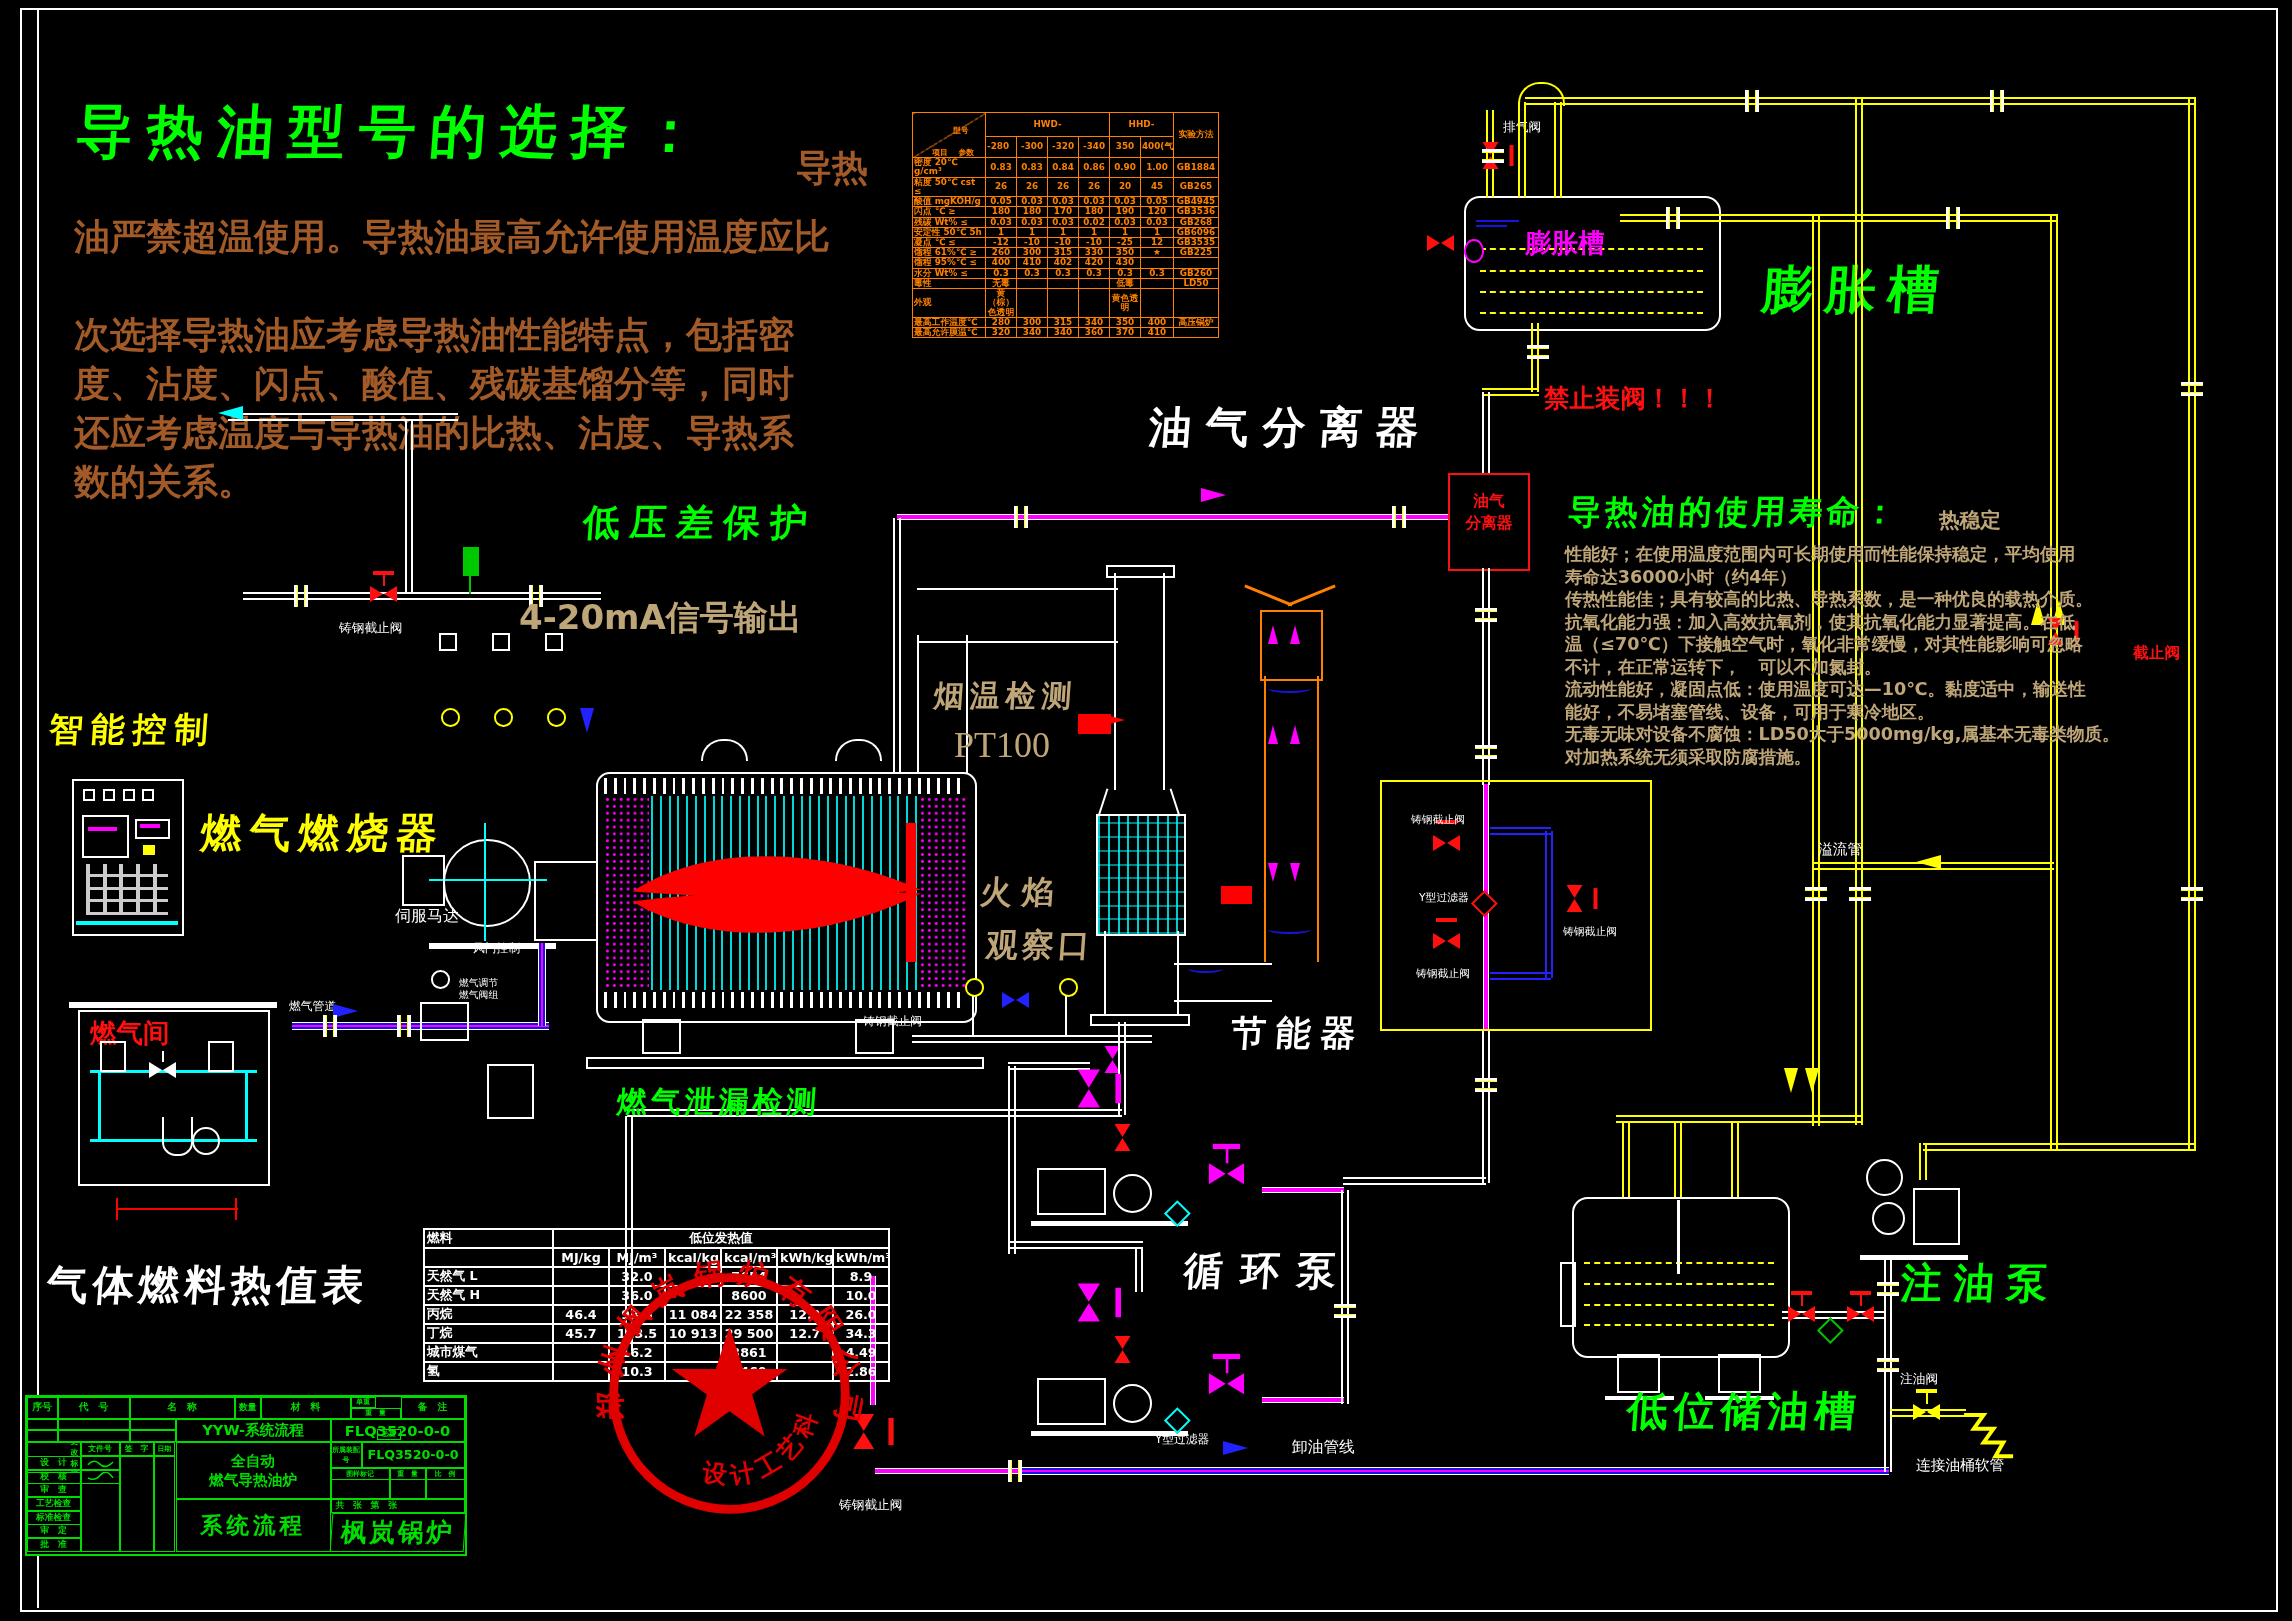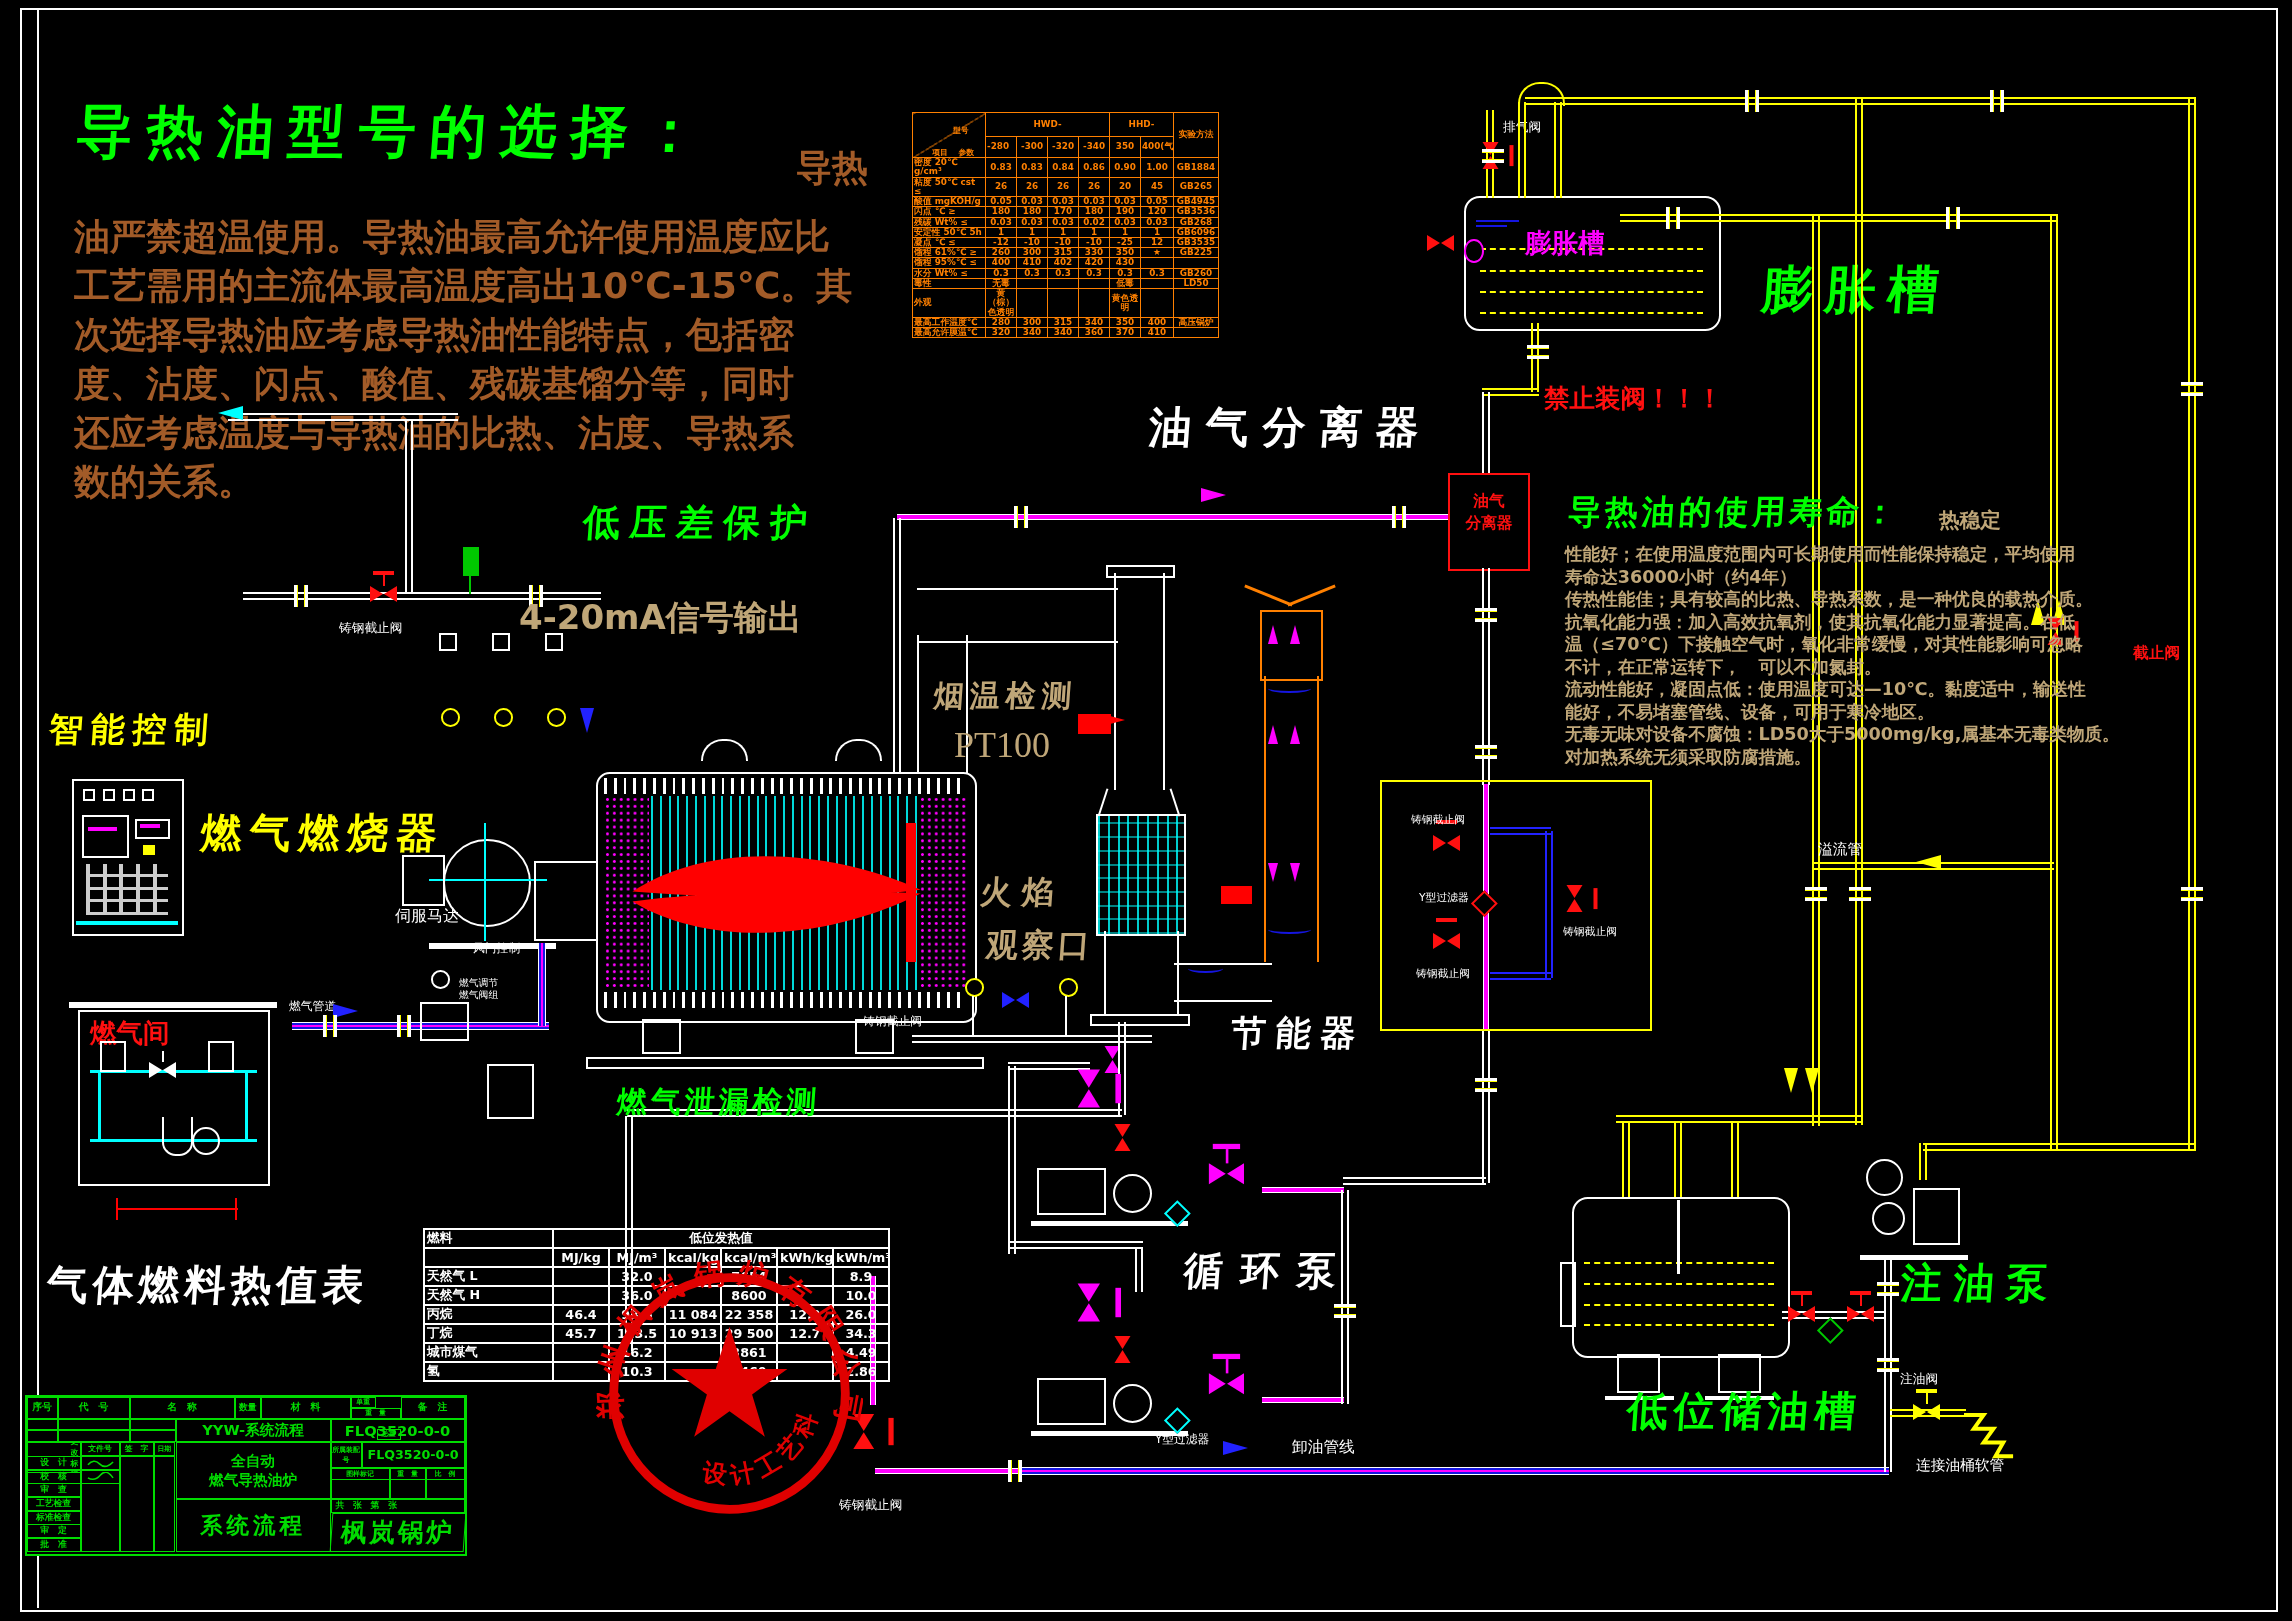--- a/index.html
+++ b/index.html
@@ -56,21 +56,20 @@
 <body>
 
 <div id="canvas">
 
   <div class="abs" style="left:19.6px;top:7.8px;width:2254px;height:1600px;border:2px solid #fff;"></div>
   <div class="abs" style="left:37px;top:7.8px;width:2px;height:1600px;background:#fff;"></div>
 
   <div class="lbl g script" style="left:76px;top:102px;font-size:57px;letter-spacing:13.7px;">导热油型号的选择：</div>
   <div class="lbl br" style="left:796px;top:149px;font-size:36px;font-weight:bold;">导热</div>
   <div class="lbl br" style="left:74px;top:218px;font-size:36px;font-weight:bold;">油严禁超温使用。导热油最高允许使用温度应比</div>
-  <div class="lbl br" style="left:74px;top:267px;font-size:36px;font-weight:bold;">工艺需用的主流体最高温度高出10℃-15℃。其</div>
   <div class="lbl br" style="left:74px;top:316px;font-size:36px;font-weight:bold;">次选择导热油应考虑导热油性能特点，包括密</div>
   <div class="lbl br" style="left:74px;top:365px;font-size:36px;font-weight:bold;">度、沾度、闪点、酸值、残碳基馏分等，同时</div>
   <div class="lbl br" style="left:74px;top:414px;font-size:36px;font-weight:bold;">还应考虑温度与导热油的比热、沾度、导热系</div>
   <div class="lbl br" style="left:74px;top:463px;font-size:36px;font-weight:bold;">数的关系。</div>
 
   <table id="oilTable">
     <colgroup>
         <col style="width:73px">
         <col style="width:31px">
         <col style="width:31px">

